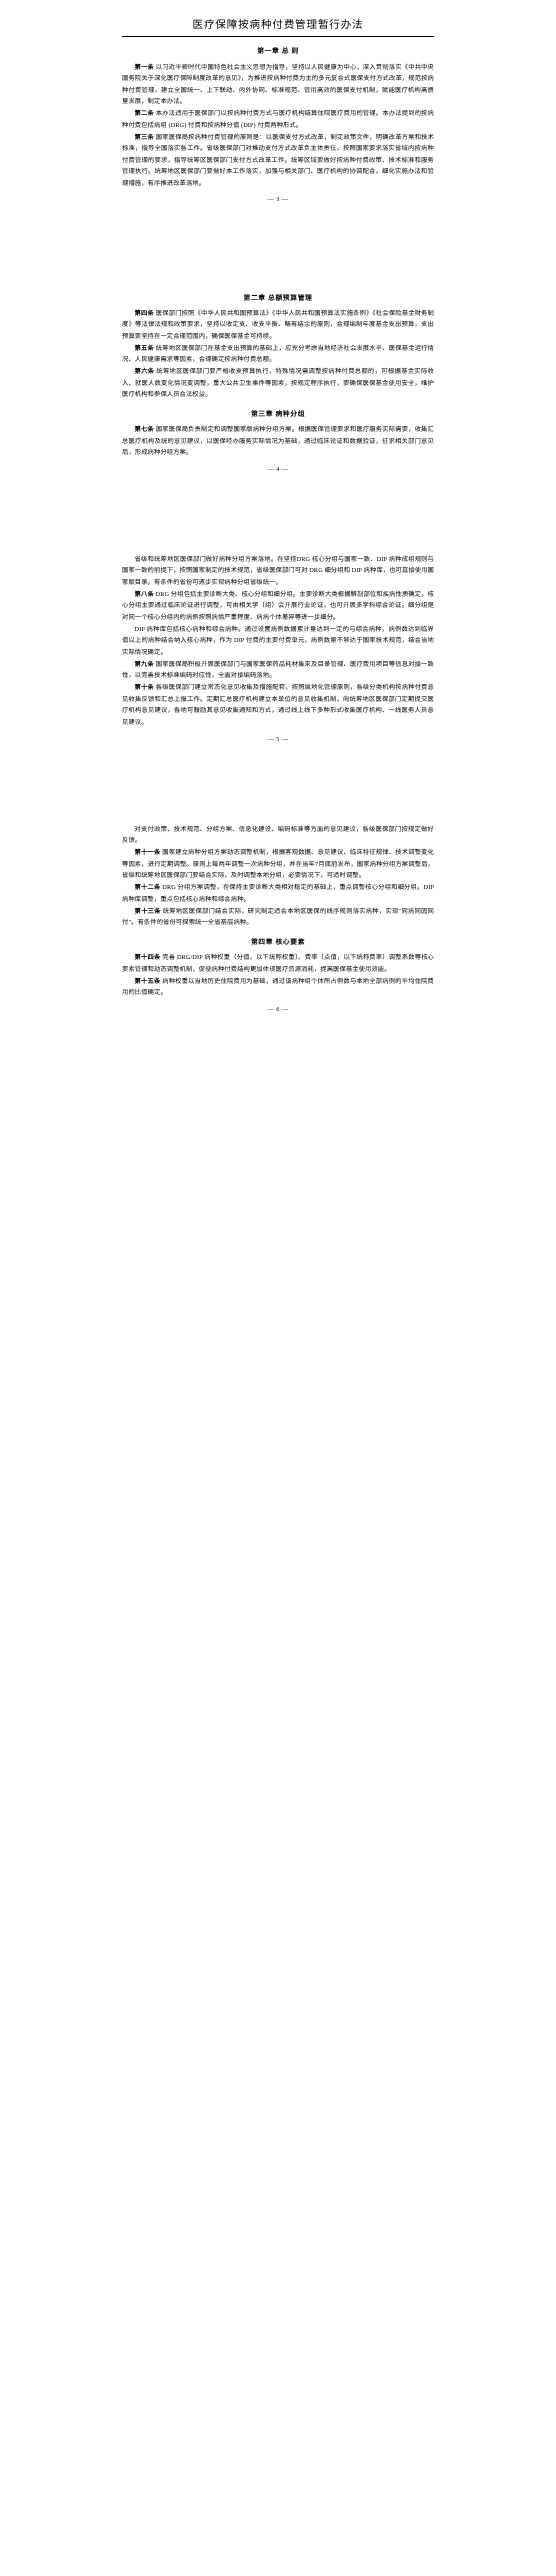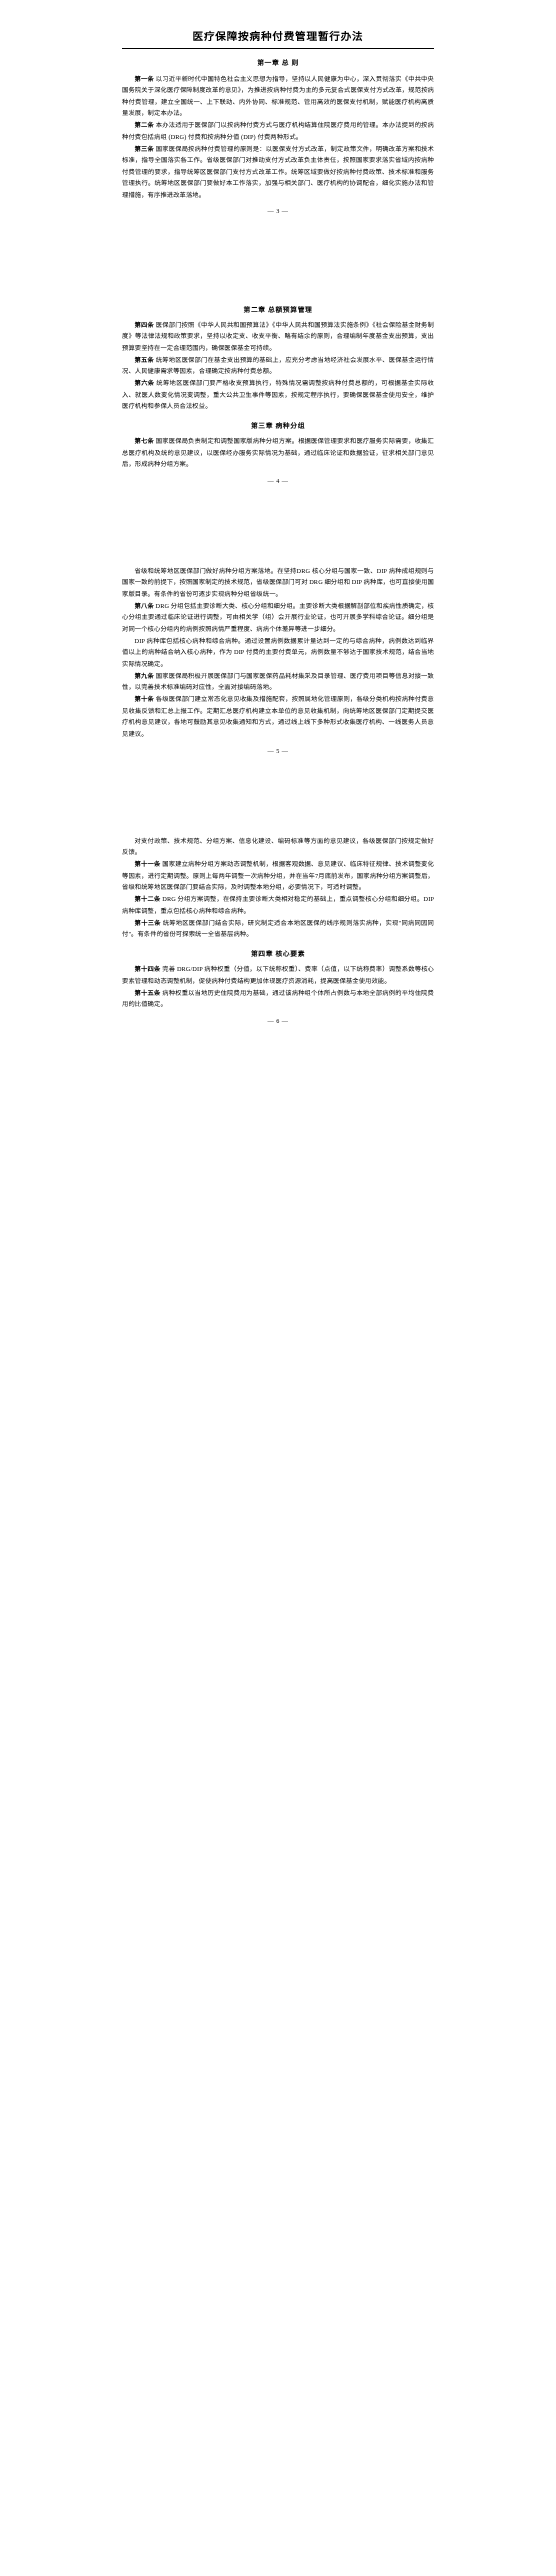--- a/index.html
+++ b/index.html
@@ -22,23 +22,23 @@
   .sheet {
     position: relative;
     width: 556px;
     box-sizing: border-box;
     padding: 0 122px;
     background: #ffffff;
   }
   .doc-title {
     text-align: center;
     font-size: 10.6px;
-    font-weight: bold;
+    font-weight: normal;
     letter-spacing: 0.8px;
-    padding-top: 28px;
+    padding-top: 16px;
     padding-bottom: 2.1px;
     font-family: "Liberation Serif", "DejaVu Serif", serif;
   }
   .title-rule {
     border: none;
     border-top: 0.7px solid #000;
     margin: 3.1px 0 8.2px 0;
     height: 0;
   }
   .chapter {

